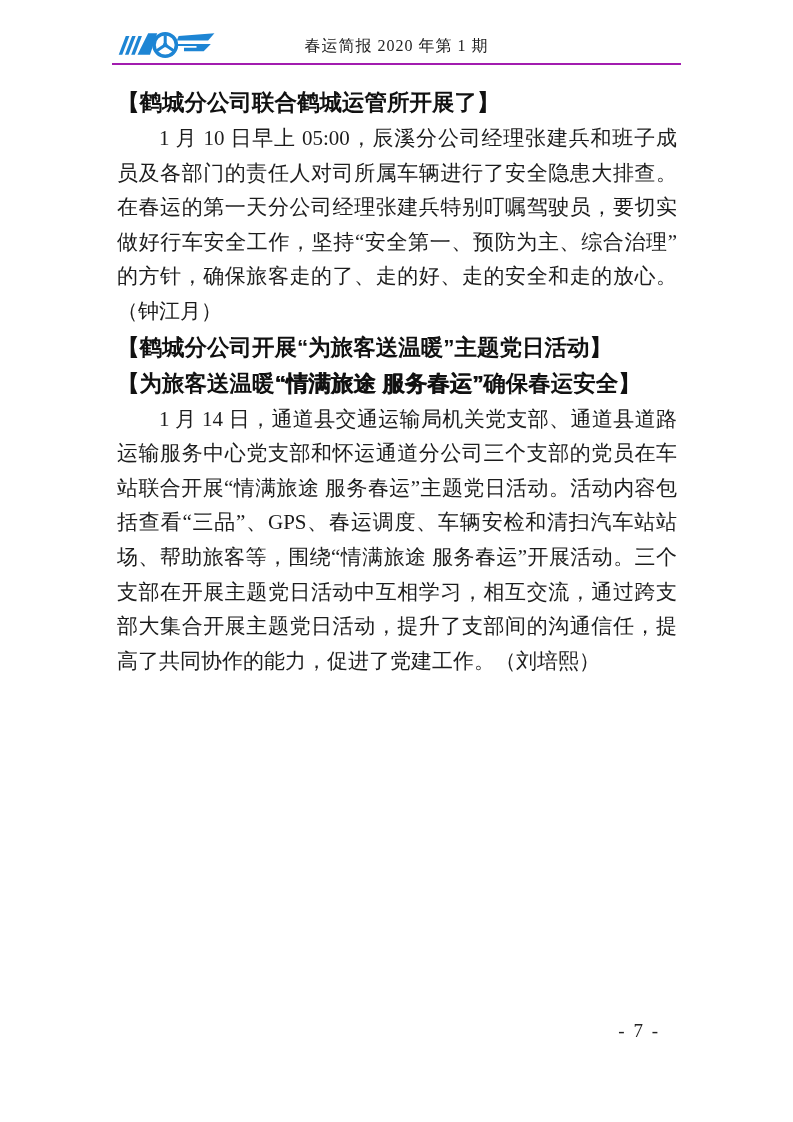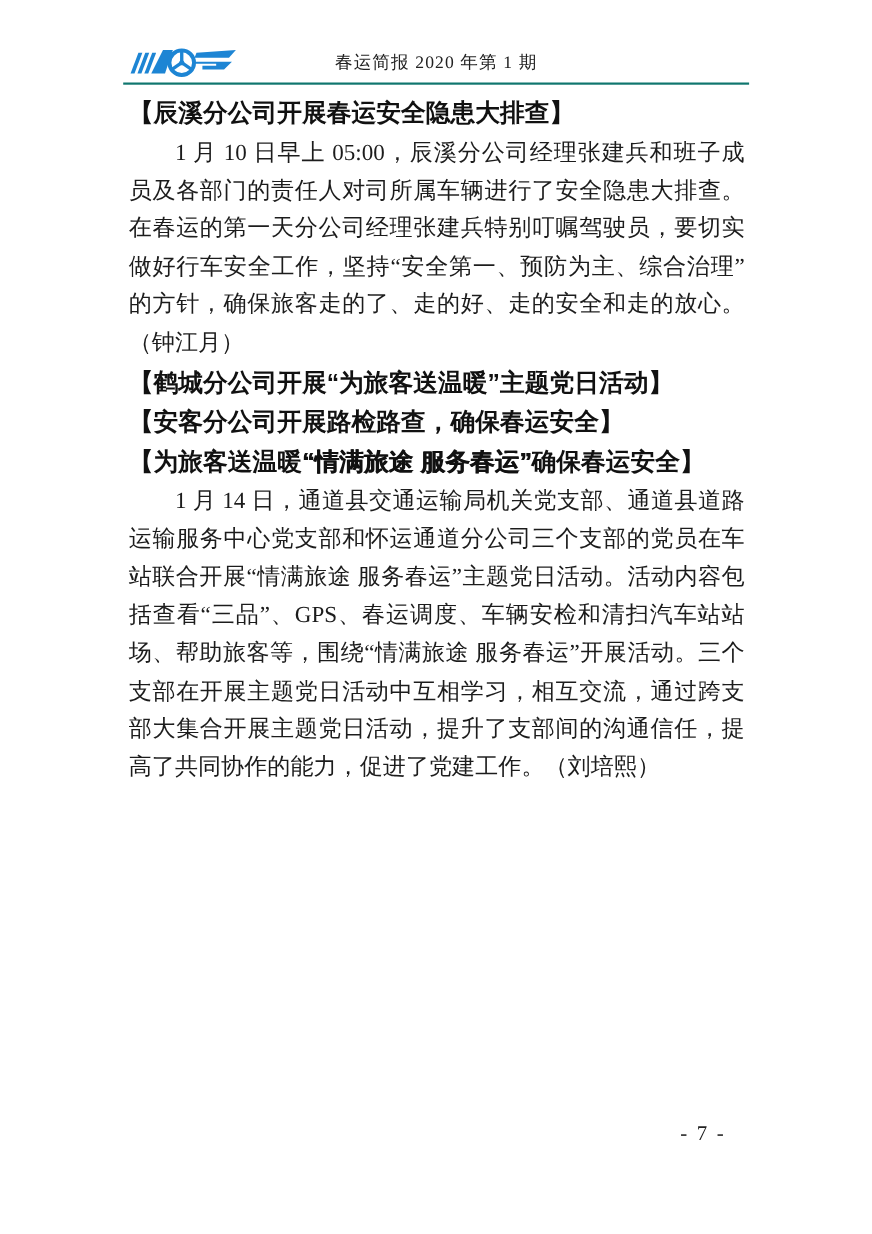--- a/index.html
+++ b/index.html
@@ -12,25 +12,25 @@
     height: 1122px;
     background: #ffffff;
     margin: 0 auto;
     overflow: hidden;
     color: #1c1c1c;
   }
 
   
   .page-header {
     position: absolute;
-    top: 40px;
+    top: 28px;
     left: 112px;
     right: 112px;
     height: 37px;
-    border-bottom: 2px solid #0f766e;
+    border-bottom: 2px solid #a21caf;
   }
   .logo {
     position: absolute;
     left: 4px;
     bottom: 1px;
     width: 102px;
     height: 34px;
   }
   .logo svg { width: 100%; height: 100%; display: block; }
   .header-title {
@@ -105,30 +105,29 @@
         <path d="M68,9 L108,6 L101,14 L66,14 Z"></path>
         <path d="M66,18 L104,18 L96,26 L74,26 L74,22 L88,22 L88,20 L66,20 Z"></path>
       </svg>
     </span>
     <div class="header-title">春运简报 2020 年第 1 期</div>
   </header>
 
   <main class="page-body">
 
     <section>
-      <h2 class="section-heading">【辰溪分公司开展春运安全隐患大排查】</h2>
+      <h2 class="section-heading">【鹤城分公司联合鹤城运管所开展了】</h2>
       <p class="section-paragraph">1 月 10 日早上 05:00，辰溪分公司经理张建兵和班子成员及各部门的责任人对司所属车辆进行了安全隐患大排查。在春运的第一天分公司经理张建兵特别叮嘱驾驶员，要切实做好行车安全工作，坚持“安全第一、预防为主、综合治理”的方针，确保旅客走的了、走的好、走的安全和走的放心。（钟江月）</p>
     </section>
 
     <section>
       <h2 class="section-heading">【鹤城分公司开展“为旅客送温暖”主题党日活动】</h2>
     </section>
 
     <section>
-      <h2 class="section-heading">【安客分公司开展路检路查，确保春运安全】</h2>
     </section>
 
     <section>
       <h2 class="section-heading"><span>【为旅客送温暖</span><span class="heavy">“情满旅途 服务春运”</span><span>确保春运安全】</span></h2>
       <p class="section-paragraph">1 月 14 日，通道县交通运输局机关党支部、通道县道路运输服务中心党支部和怀运通道分公司三个支部的党员在车站联合开展“情满旅途 服务春运”主题党日活动。活动内容包括查看“三品”、GPS、春运调度、车辆安检和清扫汽车站站场、帮助旅客等，围绕“情满旅途 服务春运”开展活动。三个支部在开展主题党日活动中互相学习，相互交流，通过跨支部大集合开展主题党日活动，提升了支部间的沟通信任，提高了共同协作的能力，促进了党建工作。（刘培熙）</p>
     </section>
 
   </main>
 
   <div class="page-number">- 7 -</div>

